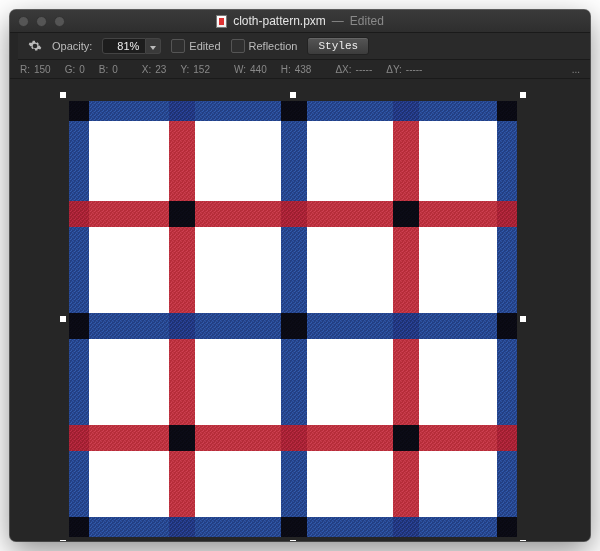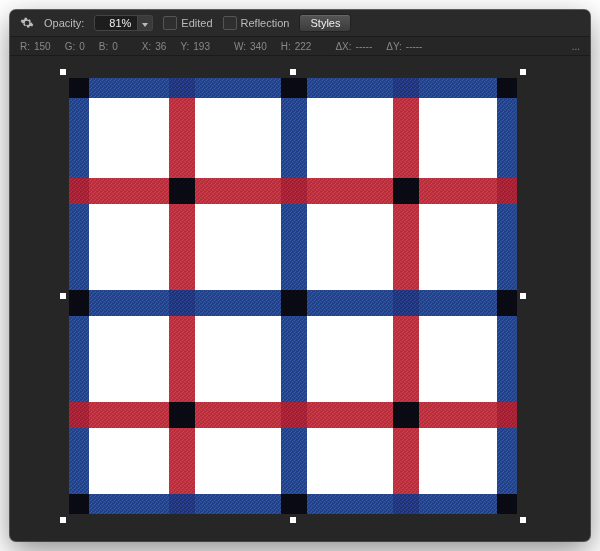--- a/index.html
+++ b/index.html
@@ -5,31 +5,31 @@
   html,body{margin:0;padding:0;background:#fff;font-family:"Helvetica Neue",Helvetica,Arial,sans-serif;font-size:11px;color:#ccc;}
   .window{position:relative;margin:10px auto;width:580px;height:531px;background:#262626;border-radius:6px;box-shadow:0 10px 30px rgba(0,0,0,.45),0 0 0 1px rgba(0,0,0,.6);overflow:hidden;}
   .titlebar{height:22px;display:flex;align-items:center;justify-content:center;background:linear-gradient(#3a3a3a,#2e2e2e);border-bottom:1px solid #1a1a1a;}
   .traffic{position:absolute;left:8px;top:6px;display:flex;gap:7px;}
   .tl{width:11px;height:11px;border-radius:50%;background:#555;border:1px solid #333;box-sizing:border-box;}
   .title{display:flex;align-items:center;gap:6px;font-size:12px;}
   .title .fname{color:#e5e5e5;}
   .title .edited{color:#8a8a8a;}
   .doc-ico{width:11px;height:13px;background:linear-gradient(#fff,#eee);border:1px solid #777;position:relative;box-sizing:border-box;}
   .doc-ico:before{content:"";position:absolute;inset:2px;background:#d33;}
-  .optbar{height:26px;background:#2a2a2a;border-bottom:1px solid #1a1a1a;display:flex;align-items:center;gap:10px;padding:0 10px;font-size:11px;color:#bbb;}
+  .optbar{height:26px;background:#2a2a2a;border-bottom:1px solid #1a1a1a;display:flex;align-items:center;gap:10px;padding:0 10px;font-size:11px;color:#bbb;margin-left:8px;}
   .gear{width:14px;height:14px;position:relative;}
   .gear svg{width:14px;height:14px;}
   .optbar label{color:#bbb;}
   .pct{display:flex;align-items:center;}
   .pct .val{background:#1d1d1d;border:1px solid #444;padding:1px 6px;border-radius:3px 0 0 3px;color:#eee;min-width:30px;text-align:right;}
   .pct .dd{background:#3a3a3a;border:1px solid #444;border-left:none;padding:1px 4px;border-radius:0 3px 3px 0;cursor:pointer;}
   .chev{display:inline-block;width:0;height:0;border-left:3px solid transparent;border-right:3px solid transparent;border-top:4px solid #bbb;}
   .chk{display:flex;align-items:center;gap:4px;}
   .chkbox{width:12px;height:12px;border:1px solid #555;border-radius:2px;background:#2f2f2f;}
-  .segbtn{background:linear-gradient(#555,#3c3c3c);border:1px solid #222;border-radius:3px;padding:2px 10px;color:#eee;cursor:pointer;box-shadow:inset 0 1px 0 rgba(255,255,255,.1);}
+  .segbtn{background:linear-gradient(#555,#3c3c3c);border:1px solid #222;border-radius:3px;padding:2px 10px;color:#eee;cursor:pointer;box-shadow:inset 0 1px 0 rgba(255,255,255,.1);font-family:Liberation Mono, monospace;}
   .probar{height:18px;display:flex;align-items:center;gap:4px;padding:0 10px;font-size:10px;color:#888;background:#262626;border-bottom:1px solid rgba(0,0,0,.3);}
   .probar .lab{color:#888;}
   .rl{color:#c86;} .gl{color:#8c8;} .bl{color:#89c;}
   .probar span.sep{width:6px;}
   .canvas-area{position:relative;height:465px;background:#262626;}
   .sel-box{position:absolute;left:53px;top:16px;width:460px;height:448px;}
   .handle{position:absolute;width:6px;height:6px;background:#fff;}
   .h-tl{left:-3px;top:-3px;} .h-tm{left:50%;top:-3px;margin-left:-3px;} .h-tr{right:-3px;top:-3px;}
   .h-ml{left:-3px;top:50%;margin-top:-3px;} .h-mr{right:-3px;top:50%;margin-top:-3px;}
   .h-bl{left:-3px;bottom:-3px;} .h-bm{left:50%;bottom:-3px;margin-left:-3px;} .h-br{right:-3px;bottom:-3px;}
@@ -44,20 +44,33 @@
   .noise{position:absolute;inset:0;pointer-events:none;mix-blend-mode:overlay;opacity:.55;
     background-image:repeating-radial-gradient(circle at 0 0,rgba(0,0,0,.5) 0,rgba(255,255,255,.5) 1px,rgba(0,0,0,.5) 2px),repeating-radial-gradient(circle at 3px 3px,rgba(255,255,255,.5) 0,rgba(0,0,0,.5) 1px,rgba(255,255,255,.5) 2px);
     background-size:4px 4px,4px 4px;}
   .inter{position:absolute;background:#0a0a14;}
 </style>
 </head>
 <body>
 
 <div class="window">
 
+  <div class="titlebar">
+    <div class="traffic">
+      <div class="tl"></div>
+      <div class="tl"></div>
+      <div class="tl"></div>
+    </div>
+    <div class="title">
+      <span class="doc-ico"></span>
+      <span class="fname">cloth-pattern.pxm</span>
+      <span class="edited">—</span>
+      <span class="edited">Edited</span>
+    </div>
+  </div>
 
   <div class="optbar">
     <span class="gear">
       <svg viewBox="0 0 24 24">
           <path fill="#bbb" d="M12 8a4 4 0 1 0 0 8 4 4 0 0 0 0-8zm9 4a7 7 0 0 1-.1 1.2l2 1.6-2 3.4-2.4-1a7 7 0 0 1-2 .1l-.4 2.6h-4l-.4-2.6a7 7 0 0 1-2-1.1l-2.4 1-2-3.4 2-1.6A7 7 0 0 1 3 12a7 7 0 0 1 .1-1.2l-2-1.6 2-3.4 2.4 1a7 7 0 0 1 2-1.1L7.9 3h4l.4 2.6a7 7 0 0 1 2 1.1l2.4-1 2 3.4-2 1.6A7 7 0 0 1 21 12z"></path>
         </svg>
     </span>
     <label>Opacity:</label>
     <div class="pct">
       <span class="val">81%</span>
@@ -79,31 +92,31 @@
       <span class="lab">150</span>
       <span class="sep"></span>
     <span class="lab gl">G:</span>
       <span class="lab">0</span>
       <span class="sep"></span>
     <span class="lab bl">B:</span>
       <span class="lab">0</span>
       <span class="sep"></span>
       <span class="sep"></span>
     <span class="lab">X:</span>
-      <span class="lab">36</span>
+      <span class="lab">23</span>
       <span class="sep"></span>
     <span class="lab">Y:</span>
-      <span class="lab">193</span>
+      <span class="lab">152</span>
       <span class="sep"></span>
       <span class="sep"></span>
     <span class="lab">W:</span>
-      <span class="lab">340</span>
+      <span class="lab">440</span>
       <span class="sep"></span>
     <span class="lab">H:</span>
-      <span class="lab">222</span>
+      <span class="lab">438</span>
       <span class="sep"></span>
       <span class="sep"></span>
     <span class="lab">ΔX:</span>
       <span class="lab">-----</span>
       <span class="sep"></span>
     <span class="lab">ΔY:</span>
       <span class="lab">-----</span>
     <span style="flex:1"></span>
     <span class="lab">...</span>
   </div>

